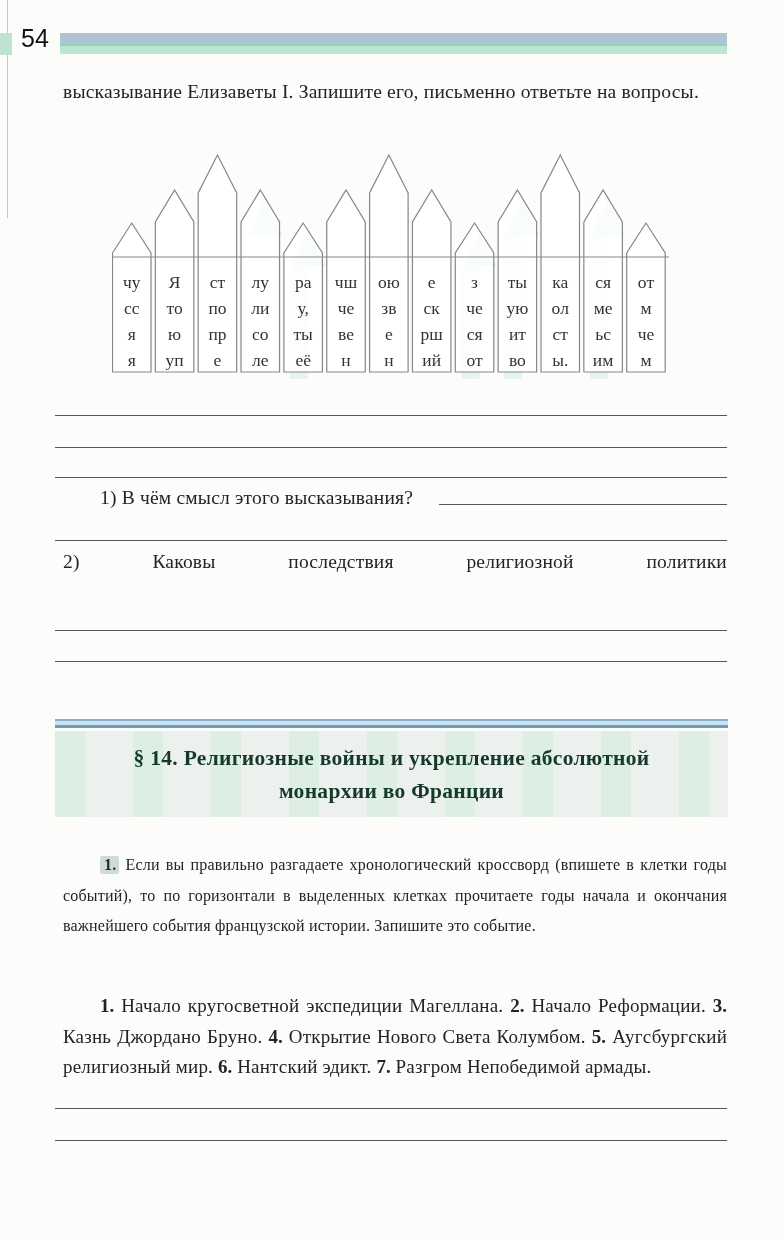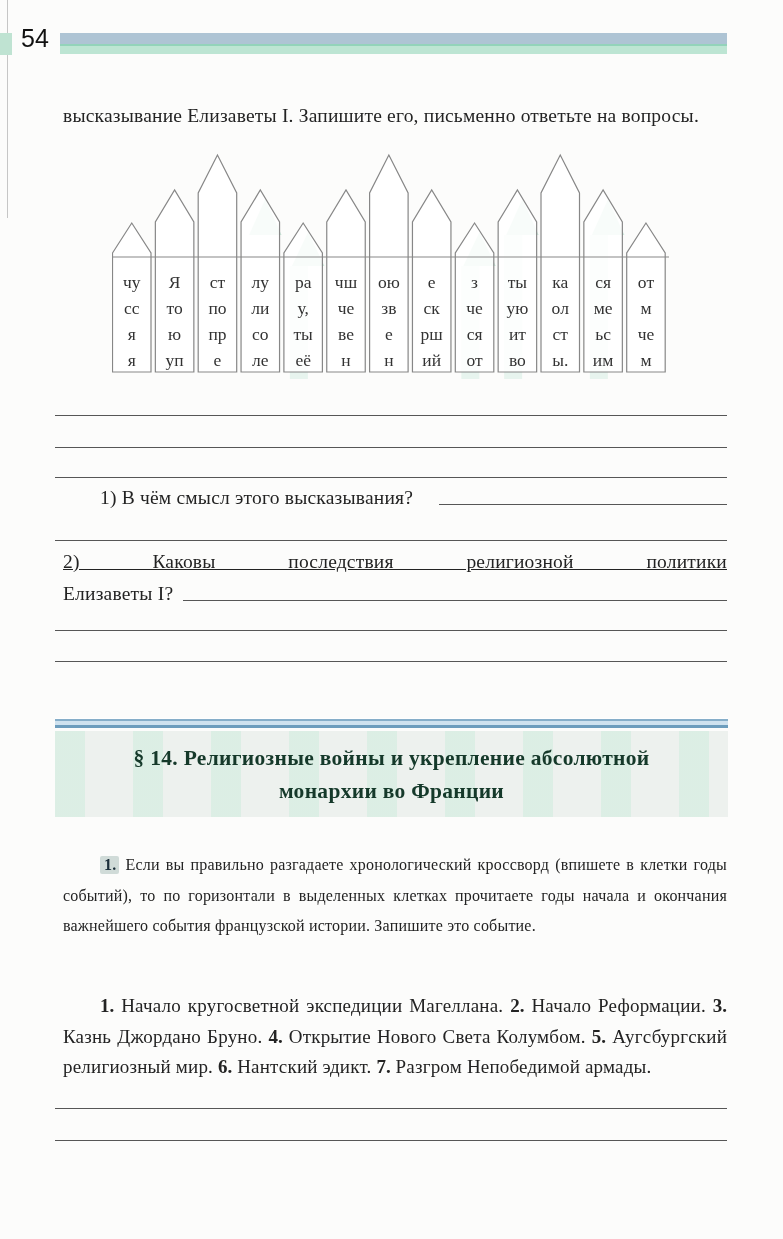--- a/index.html
+++ b/index.html
@@ -15,35 +15,35 @@
     font-family:"Liberation Sans",sans-serif;font-weight:normal;font-size:25px;color:#111;
   }
   .headerbar{
     position:absolute;left:60px;top:33px;width:667px;height:21px;
     background:linear-gradient(#aec4d4 0 11px,#93d3ba 11px 13px,#bde5d3 13px 21px);
   }
   .par{
     position:absolute;left:63px;width:664px;
     font-size:19.5px;line-height:31px;text-align:justify;letter-spacing:.2px;
   }
-  .intro{top:80px;line-height:32px;text-align:justify;}
+  .intro{top:56px;line-height:32px;text-align:justify;}
   .fence{position:absolute;left:112px;top:148px;width:558px;height:232px;}
   .wline{
     position:absolute;left:55px;width:672px;height:0;
     border-top:1.4px solid #565656;
   }
   .qrow{
     position:absolute;display:flex;align-items:flex-end;
     font-size:19.5px;letter-spacing:.2px;
   }
   .qrow .fill{flex:1;border-bottom:1.4px solid #565656;margin:0 0 4px 10px;}
   .q2line1{
     position:absolute;left:63px;width:664px;top:551px;
     font-size:19.5px;letter-spacing:.2px;
-    text-align:justify;text-align-last:justify;text-decoration:underline;
+    text-align:justify;text-align-last:justify;
   }
   .bluerule{
     position:absolute;left:55px;top:718px;width:673px;height:10px;
     background:linear-gradient(#ffffff 0 1px,#86aec9 1px 3px,#cfe2ef 3px 7px,#6d9dbd 7px 10px);
   }
   .sectionbox{
     position:absolute;left:55px;top:731px;width:673px;height:86px;
     background-color:#edf1ee;
     background-image:repeating-linear-gradient(90deg,
       rgba(206,236,221,.55) 0 30px, rgba(206,236,221,0) 30px 78px);
@@ -156,24 +156,20 @@
   <div class="wline" style="top:477px"></div>
 
   <div class="qrow" style="left:100px;right:56px;top:487px;gap:16px;">
     <span>1) В чём смысл этого высказывания?</span>
     <span class="fill"></span>
   </div>
 
   <div class="wline" style="top:540px"></div>
 
   <div class="q2line1">2) Каковы последствия религиозной политики</div>
-  <div class="qrow" style="left:63px;right:56px;top:583px;">
-    <span>Елизаветы I?</span>
-    <span class="fill"></span>
-  </div>
 
   <div class="wline" style="top:630px"></div>
   <div class="wline" style="top:661px"></div>
 
   <div class="bluerule"></div>
 
   <div class="sectionbox">
     <h2>§ 14. Религиозные войны и укрепление абсолютной монархии во Франции</h2>
   </div>
 

